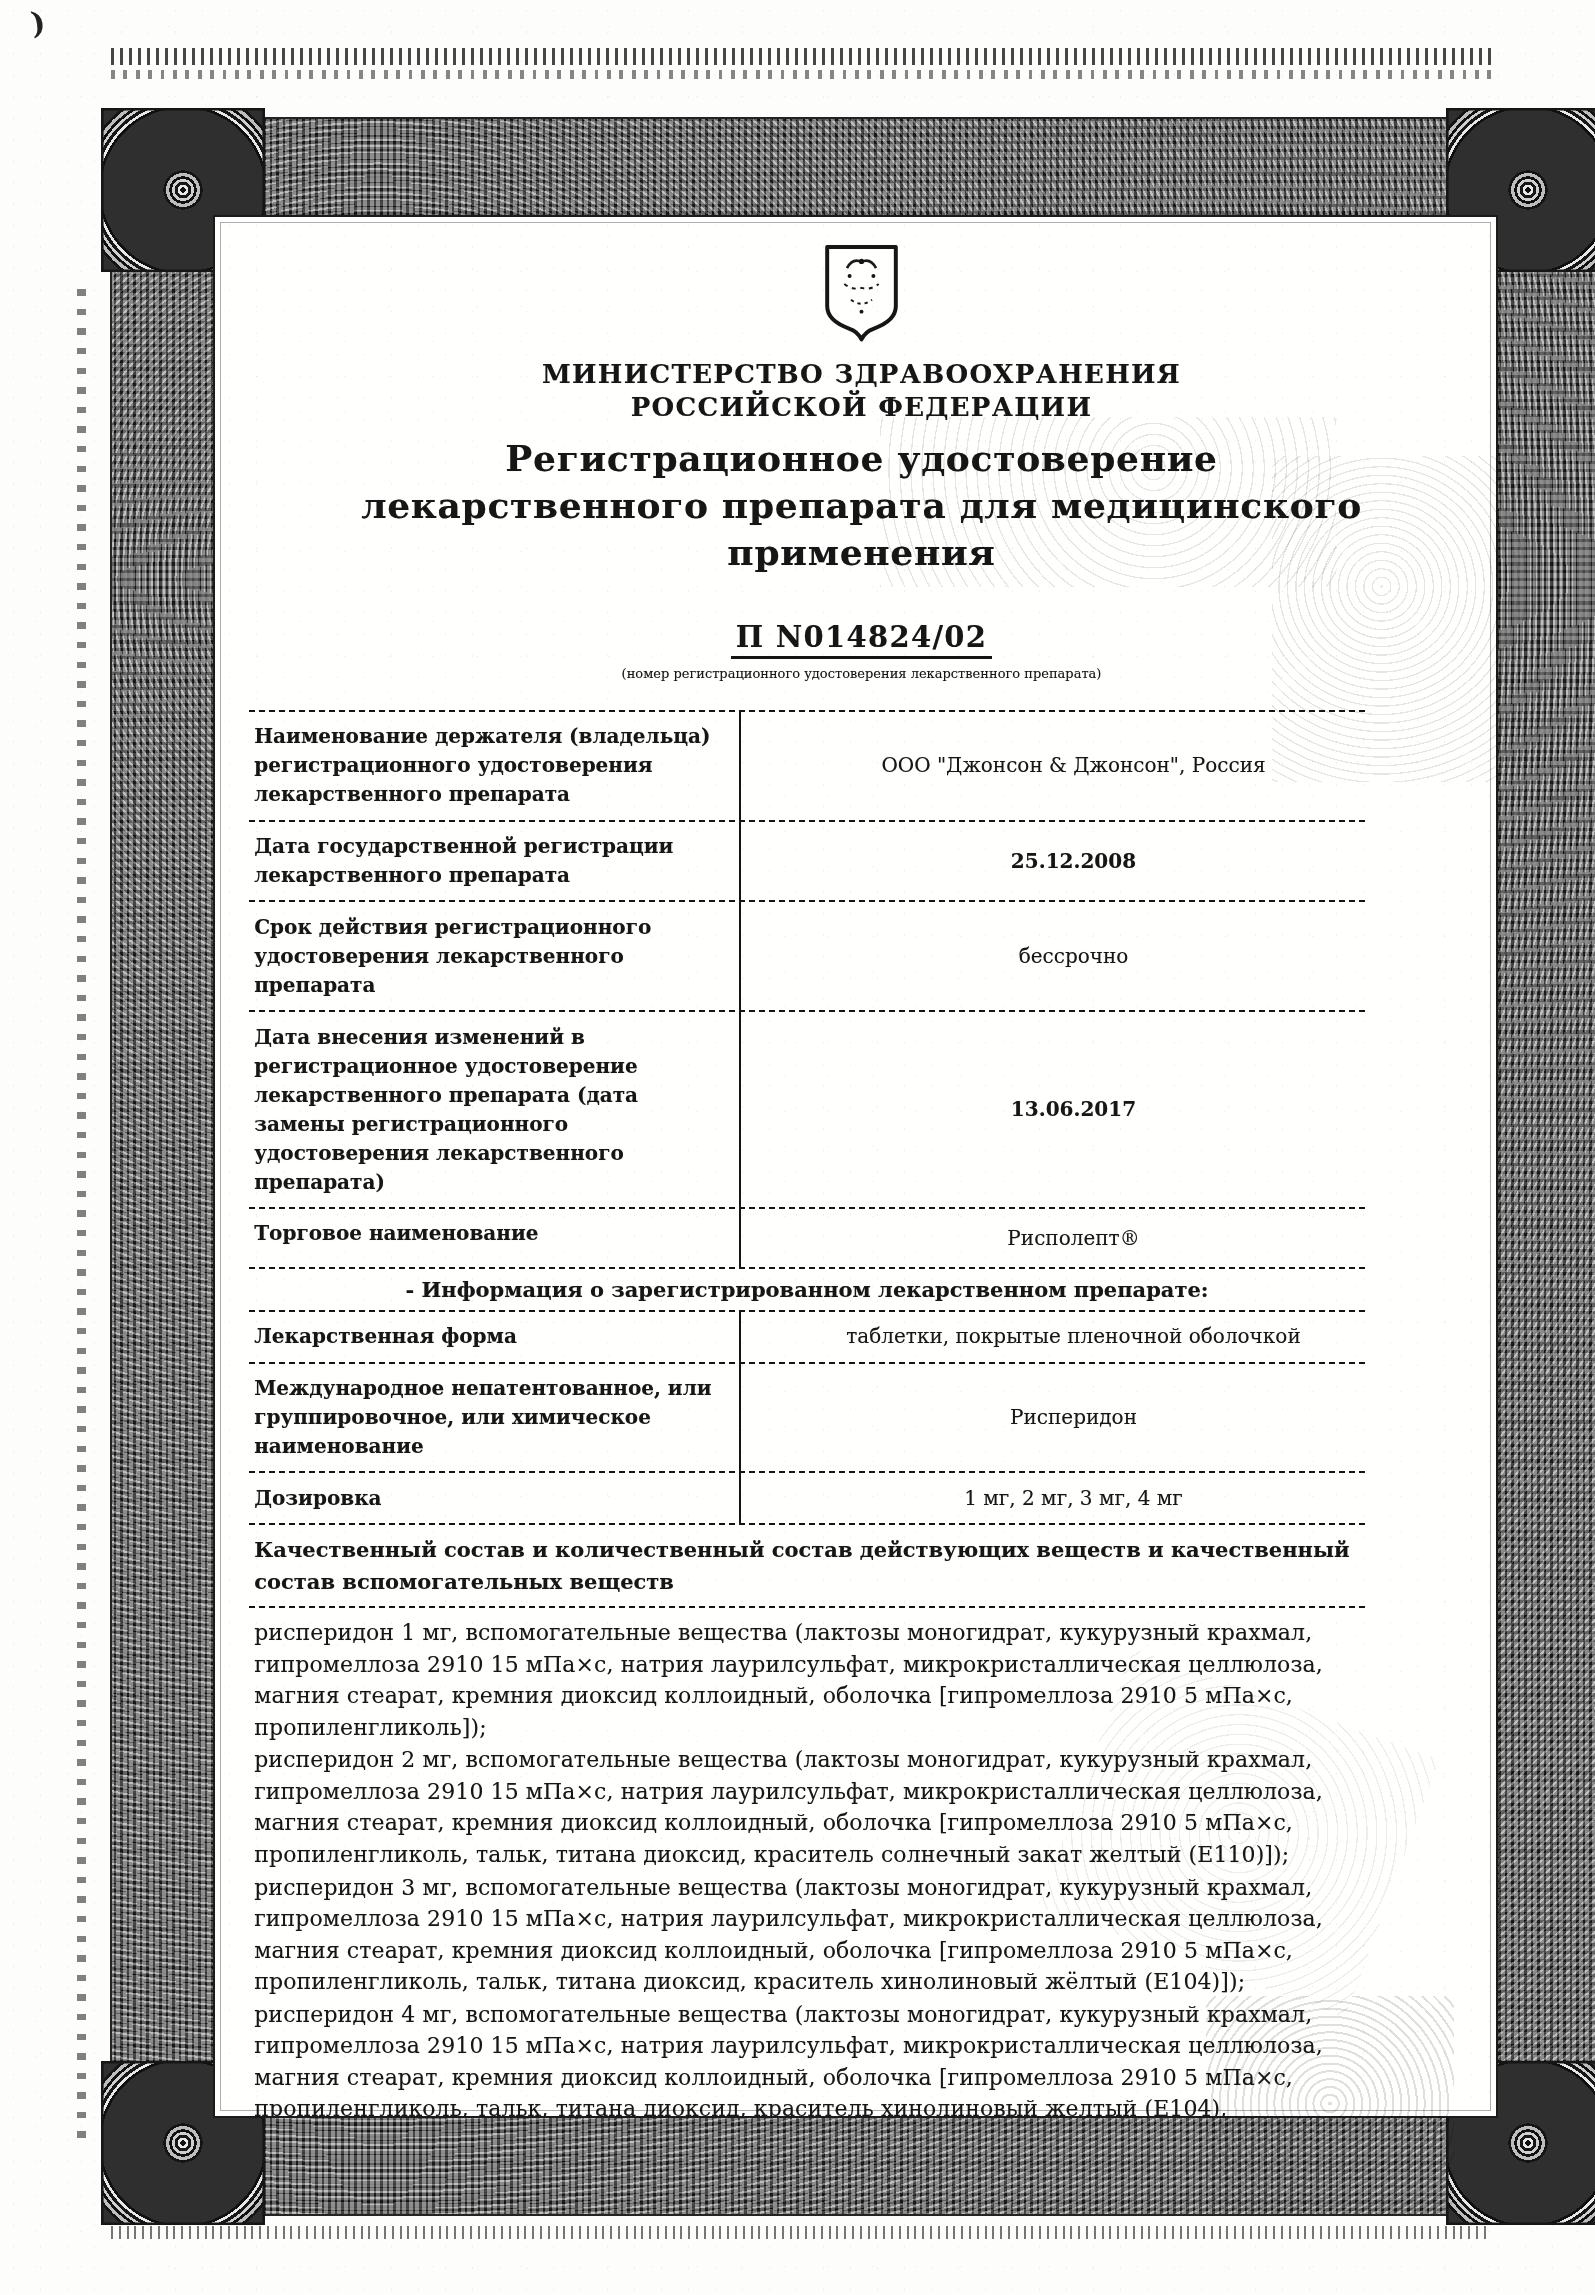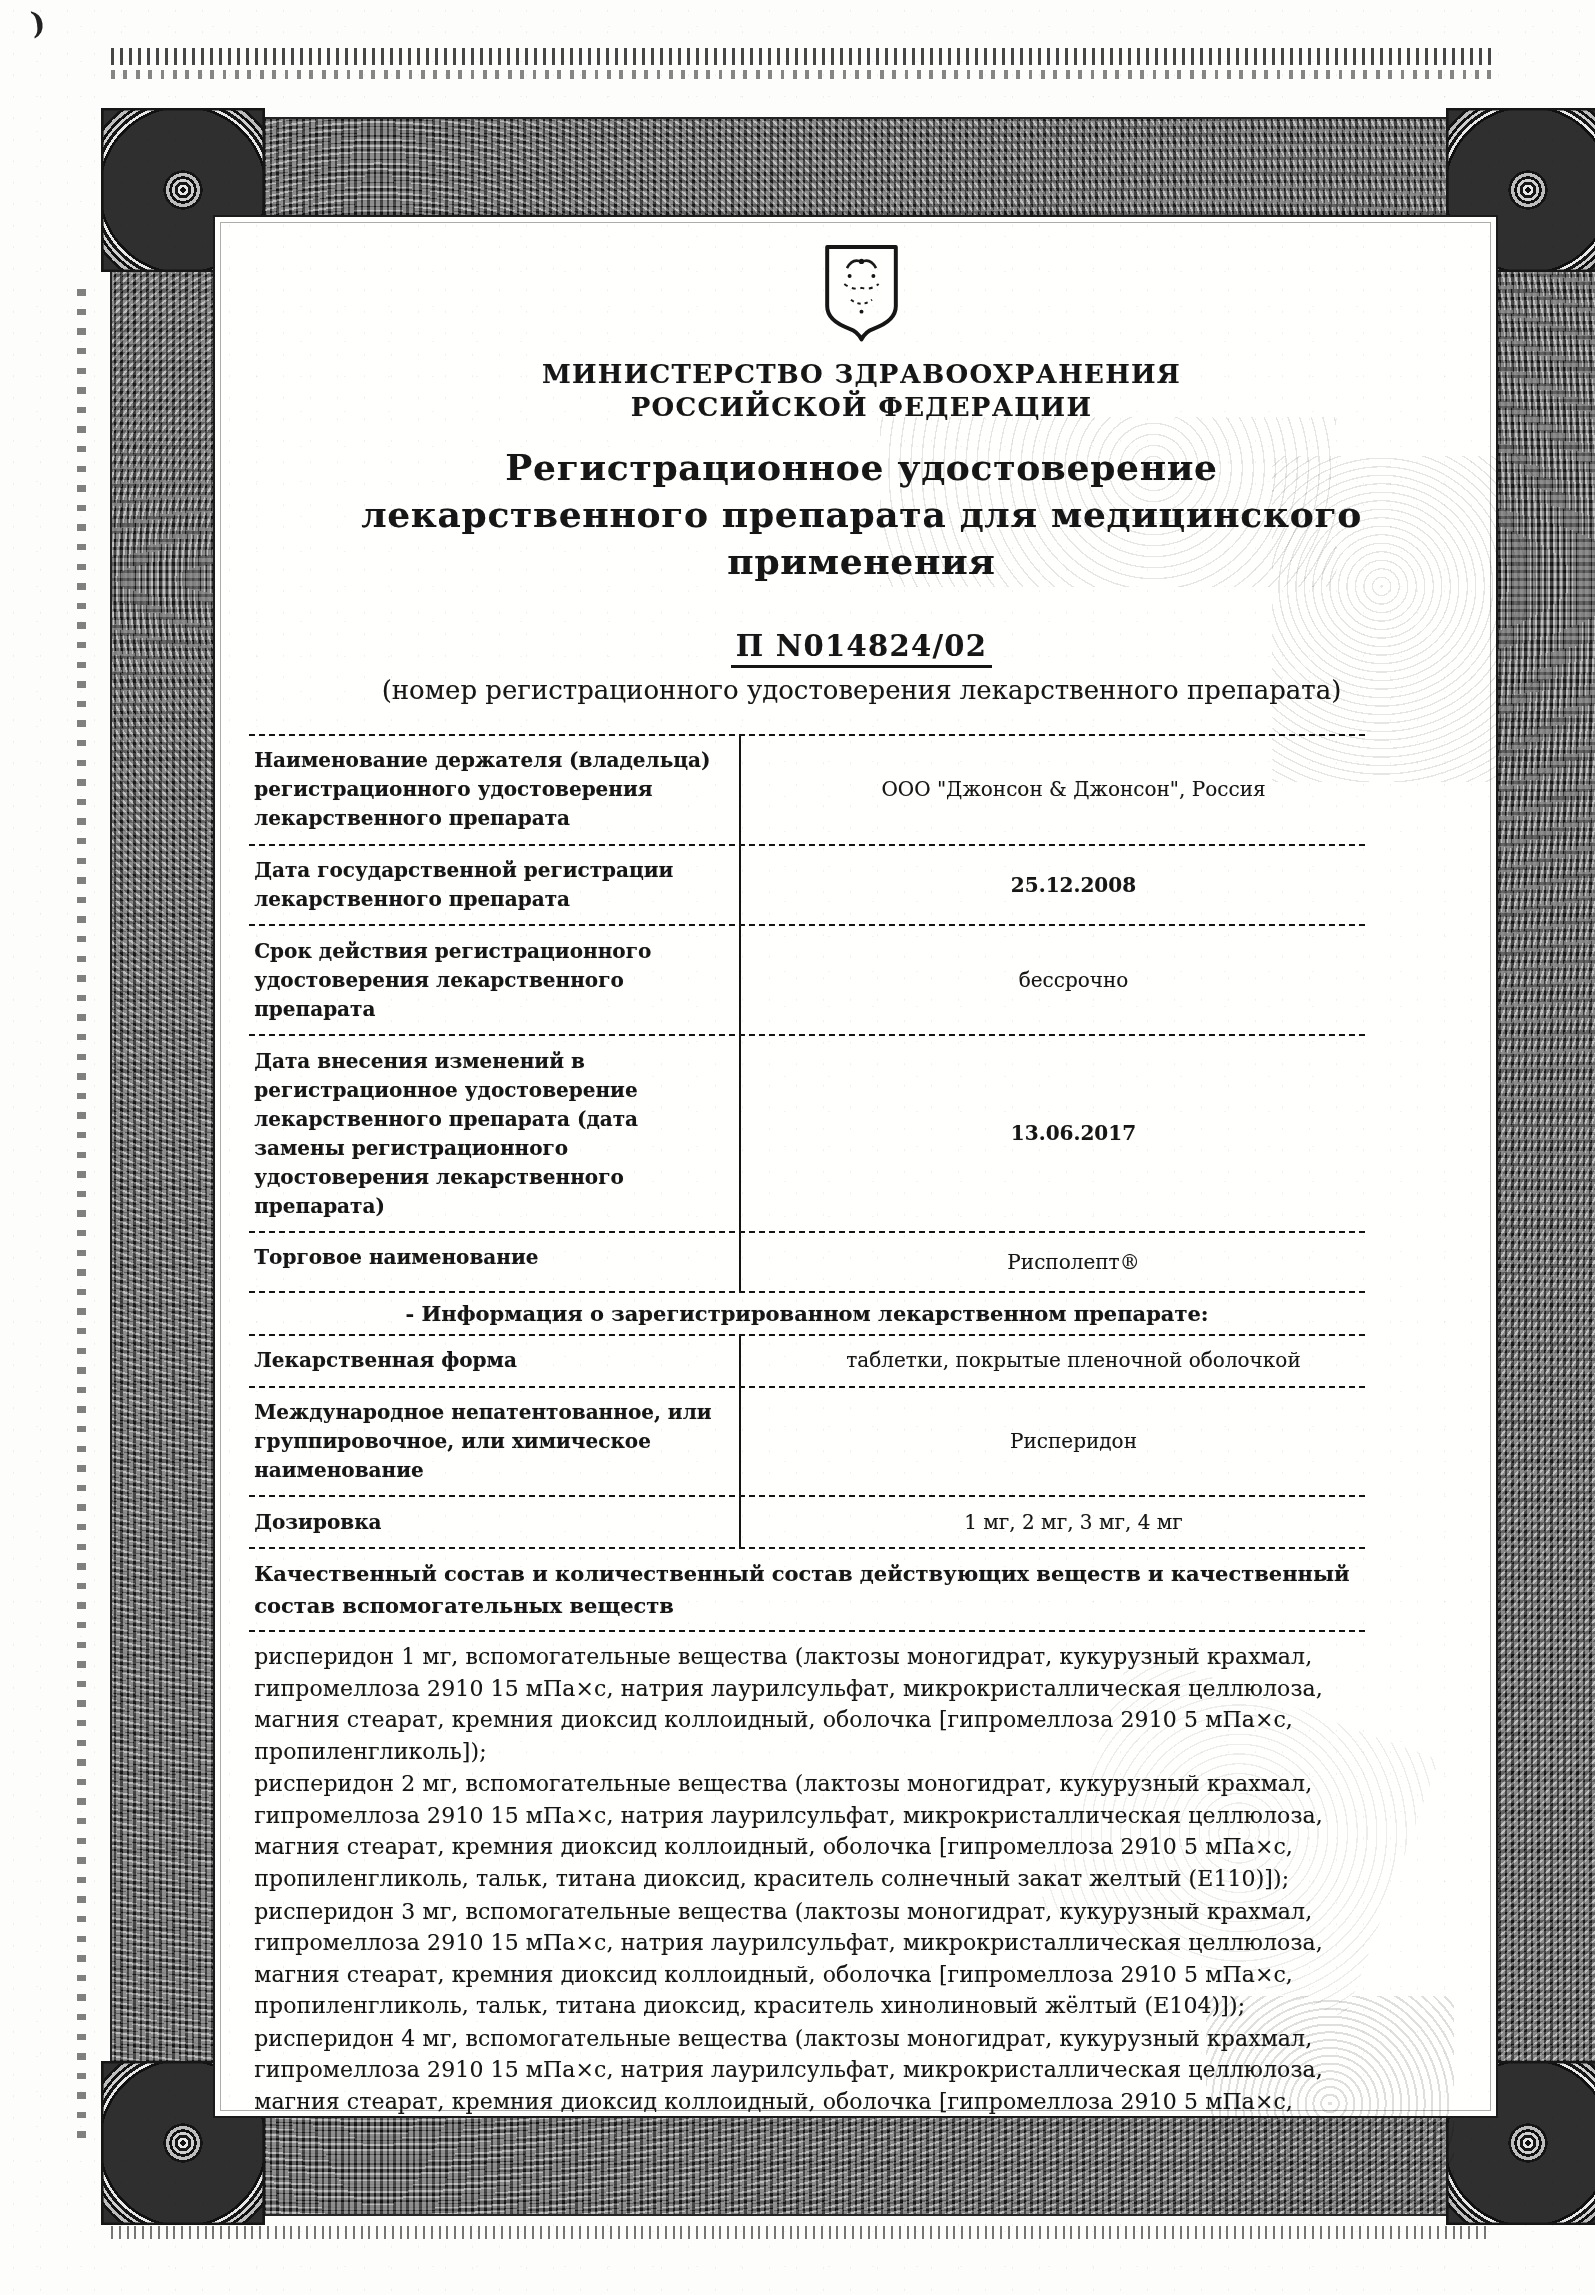--- a/index.html
+++ b/index.html
@@ -42,25 +42,25 @@
 
   
   .inner { position:absolute; left:103px; top:98px; right:103px; bottom:98px;
     background:#fffffe; border:2.6px solid #1b1b1b; overflow:hidden; }
   .inner::before { content:""; position:absolute; inset:5.2px; border:0.7px solid rgba(20,20,20,.35); pointer-events:none; }
 
   .content { position:relative; padding:23.5px 22px 0 34px; text-shadow:0 0 0.7px rgba(0,0,0,.35); }
 
   .emblem { text-align:center; margin-top:2.6px; }
   .ministry { text-align:center; font-size:26px; font-weight:600; letter-spacing:1.3px; line-height:1.25; margin-top:14.3px; }
-  .doc-title { text-align:center; font-size:36px; font-weight:700; line-height:1.3; margin-top:21px; letter-spacing:0.7px; }
+  .doc-title { text-align:center; font-size:36px; font-weight:700; line-height:1.3; margin-top:12px; letter-spacing:0.7px; }
   .reg-number-wrap { text-align:center; margin-top:44px; }
   .reg-number { display:inline-block; font-size:29px; font-weight:700; letter-spacing:1.3px;
     border-bottom:3.3px solid #151515; padding:0 5.2px 2.6px; }
-  .reg-caption { text-align:center; font-size:26px; margin-top:6.5px; }
+  .reg-caption { text-align:center; font-size:13px; margin-top:6.5px; }
 
   
   .cert-table { margin-top:29px; width:1116px; border-top:2px dashed #141414; border-bottom:2px dashed #141414; }
   .trow { display:grid; grid-template-columns:492px 1fr; border-bottom:2px dashed #141414;gap:41px; }
   .trow:last-child { border-bottom:none; }
   .trow.full { display:block; }
   .cl { border-right:2px solid #141414; padding:10.4px 10.4px 10.4px 5.2px; font-size:20px; font-weight:700; line-height:1.45; display:flex; align-items:flex-start; }
   .cr { padding:10.4px 9px; font-size:20px; line-height:1.45; display:flex; align-items:center; justify-content:center; text-align:center; }
   .cr.bold { font-weight:700; }
   .r-name { min-height:89px; } .r-addr { min-height:93px; }

